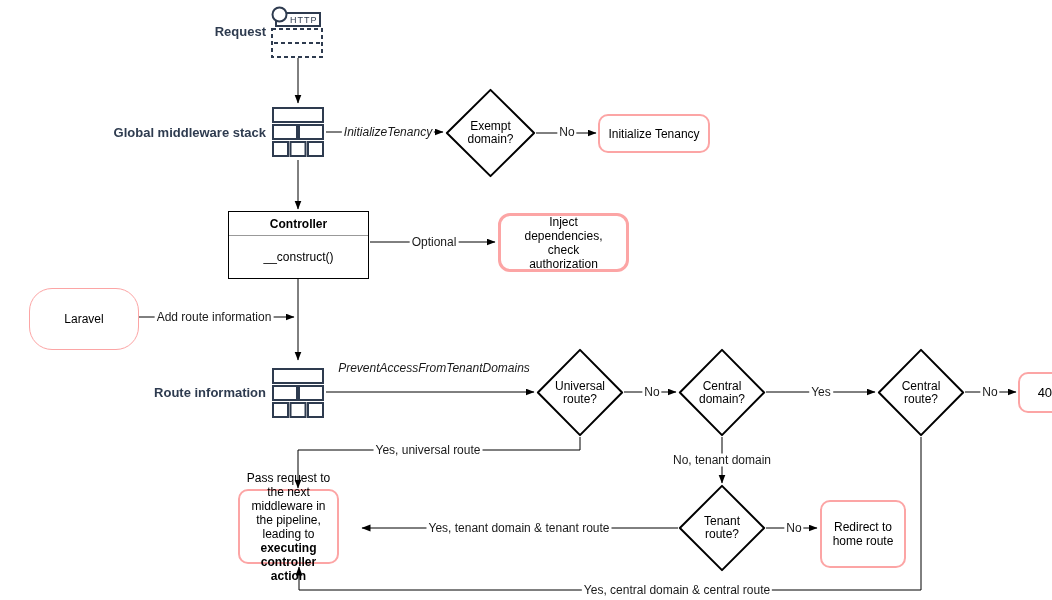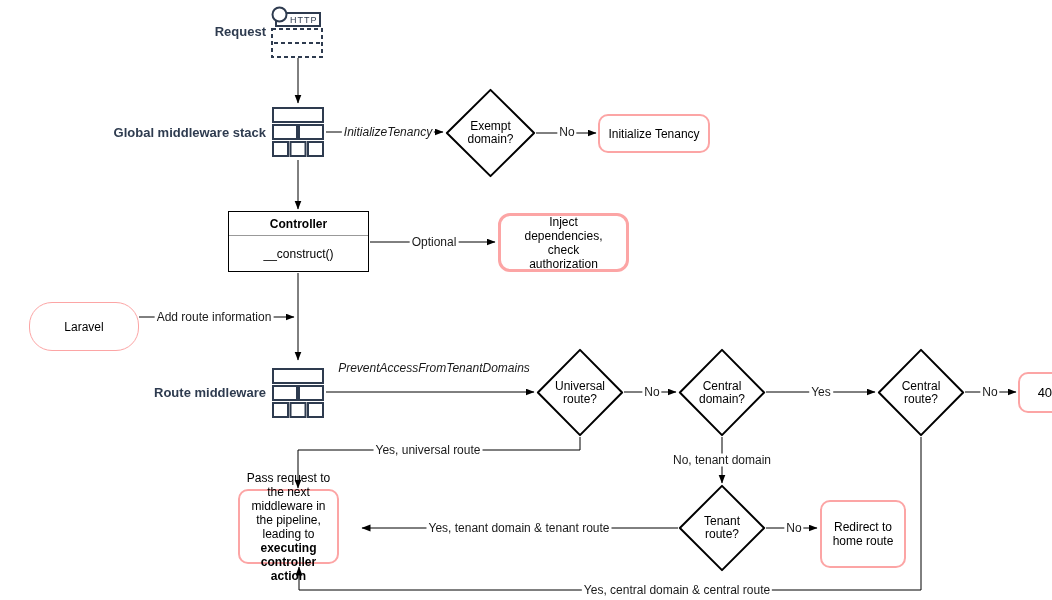--- a/index.html
+++ b/index.html
@@ -108,21 +108,21 @@
     <rect x="2" y="2" width="50" height="14"></rect>
     <rect x="2" y="19" width="24" height="14"></rect>
     <rect x="28" y="19" width="24" height="14"></rect>
     <rect x="2" y="36" width="15" height="14"></rect>
     <rect x="19.5" y="36" width="15" height="14"></rect>
     <rect x="37" y="36" width="15" height="14"></rect>
   </svg>
 
   <div class="side-label" style="left:118px;top:24px;width:120px;">Request</div>
   <div class="side-label" style="left:38px;top:125px;width:200px;">Global middleware stack</div>
-  <div class="side-label" style="left:78px;top:385px;width:160px;">Route middleware</div>
+  <div class="side-label" style="left:78px;top:385px;width:160px;">Route information</div>
 
   <div class="diamond" style="left:418px;top:89px;width:89px;height:88px;">
     <svg viewBox="0 0 100 100" preserveAspectRatio="none">
         <polygon points="50,1 99,50 50,99 1,50"></polygon>
       </svg>
     <div class="lbl">Exempt domain?</div>
   </div>
   <div class="diamond" style="left:651px;top:349px;width:86px;height:87px;">
     <svg viewBox="0 0 100 100" preserveAspectRatio="none">
         <polygon points="50,1 99,50 50,99 1,50"></polygon>
@@ -143,28 +143,28 @@
   </div>
   <div class="diamond" style="left:651px;top:485px;width:86px;height:86px;">
     <svg viewBox="0 0 100 100" preserveAspectRatio="none">
         <polygon points="50,1 99,50 50,99 1,50"></polygon>
       </svg>
     <div class="lbl">Tenant route?</div>
   </div>
 
   <div class="box rounded" style="left:570px;top:114px;width:112px;height:39px;">Initialize Tenancy</div>
 
-  <div class="uml" style="left:200px;top:211px;width:141px;height:61px;">
+  <div class="uml" style="left:200px;top:211px;width:141px;height:68px;">
     <div class="uml-title">Controller</div>
     <div class="uml-body">__construct()</div>
   </div>
 
   <div class="box thick" style="left:470px;top:213px;width:131px;height:59px;padding:0 25px;">Inject dependencies, check authorization</div>
 
-  <div class="box" style="left:1px;top:302px;width:110px;height:49px;border-radius:23px;">Laravel</div>
+  <div class="box" style="left:1px;top:288px;width:110px;height:62px;border-radius:23px;">Laravel</div>
 
   <div class="box rounded" style="left:990px;top:372px;width:61px;height:41px;font-size:13px;">404</div>
 
   <div class="box rounded" style="left:792px;top:500px;width:86px;height:68px;padding:0 6px;">Redirect to home route</div>
 
   <div class="box rounded" style="left:210px;top:489px;width:101px;height:75px;border-width:2.5px;padding:2px 4px;">
     <div><span>Pass request to the next middleware in the pipeline, leading to </span><b>executing controller action</b></div>
   </div>
 
   <div class="elabel italic" style="left:360px;top:132px;">InitializeTenancy</div>

